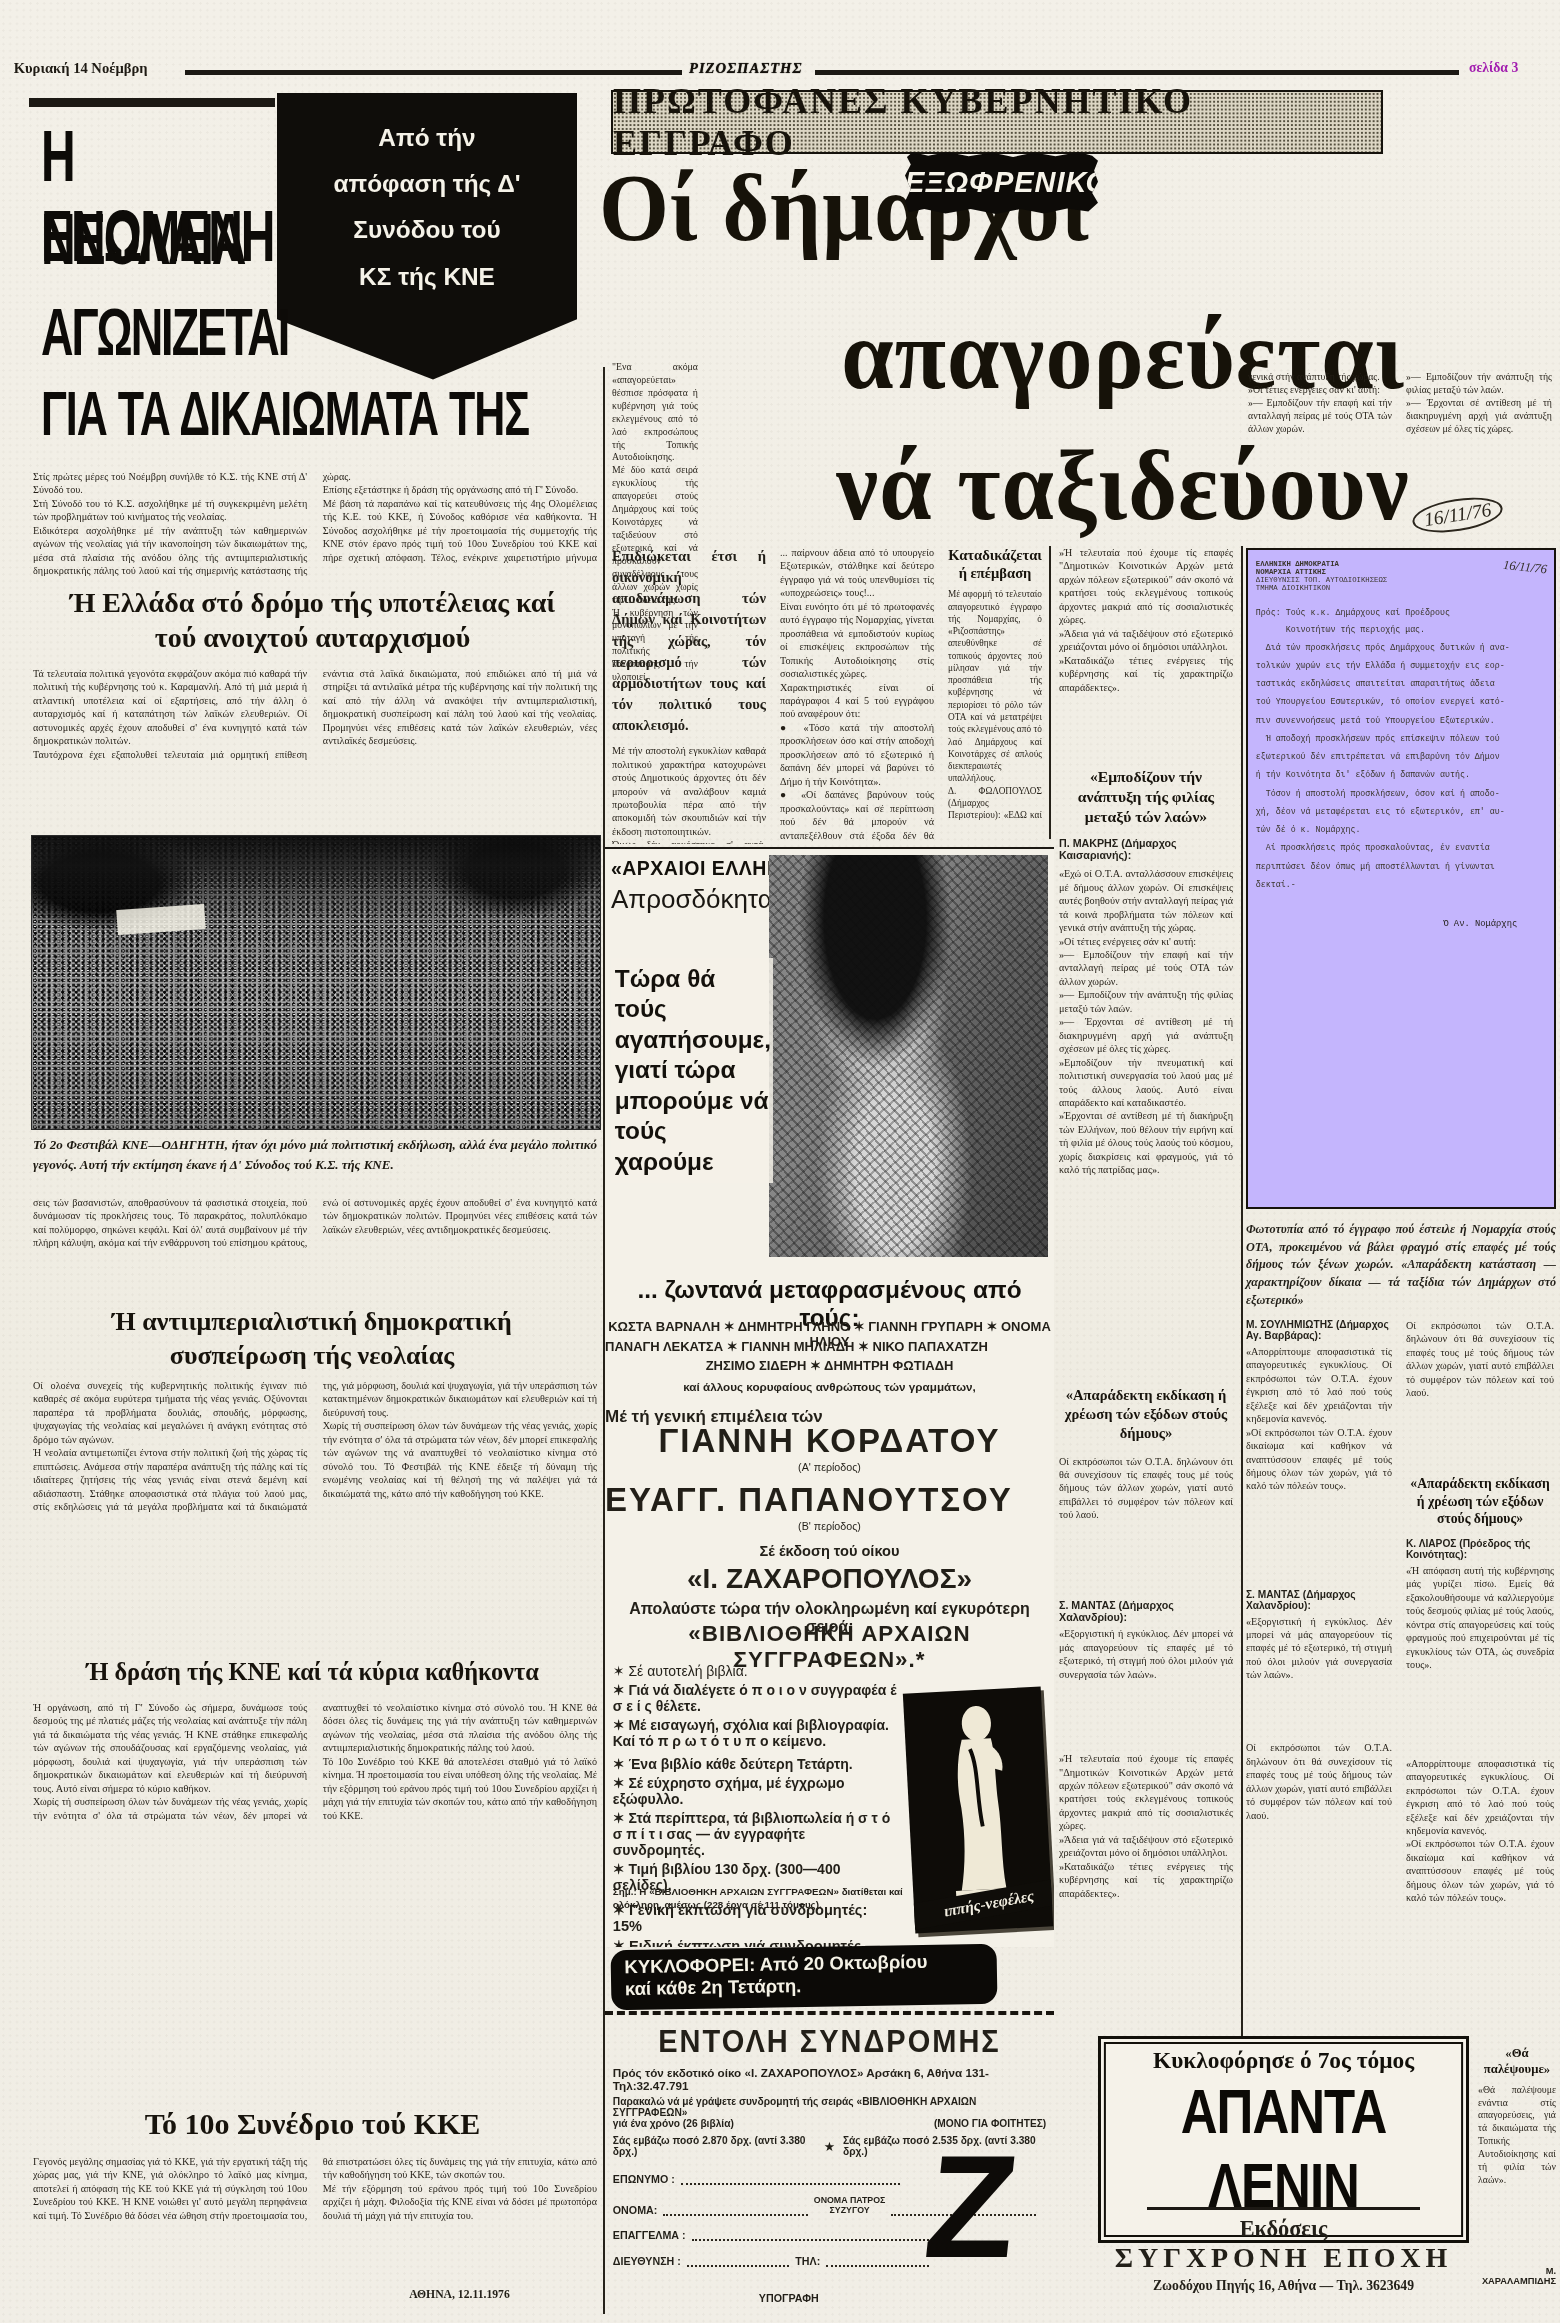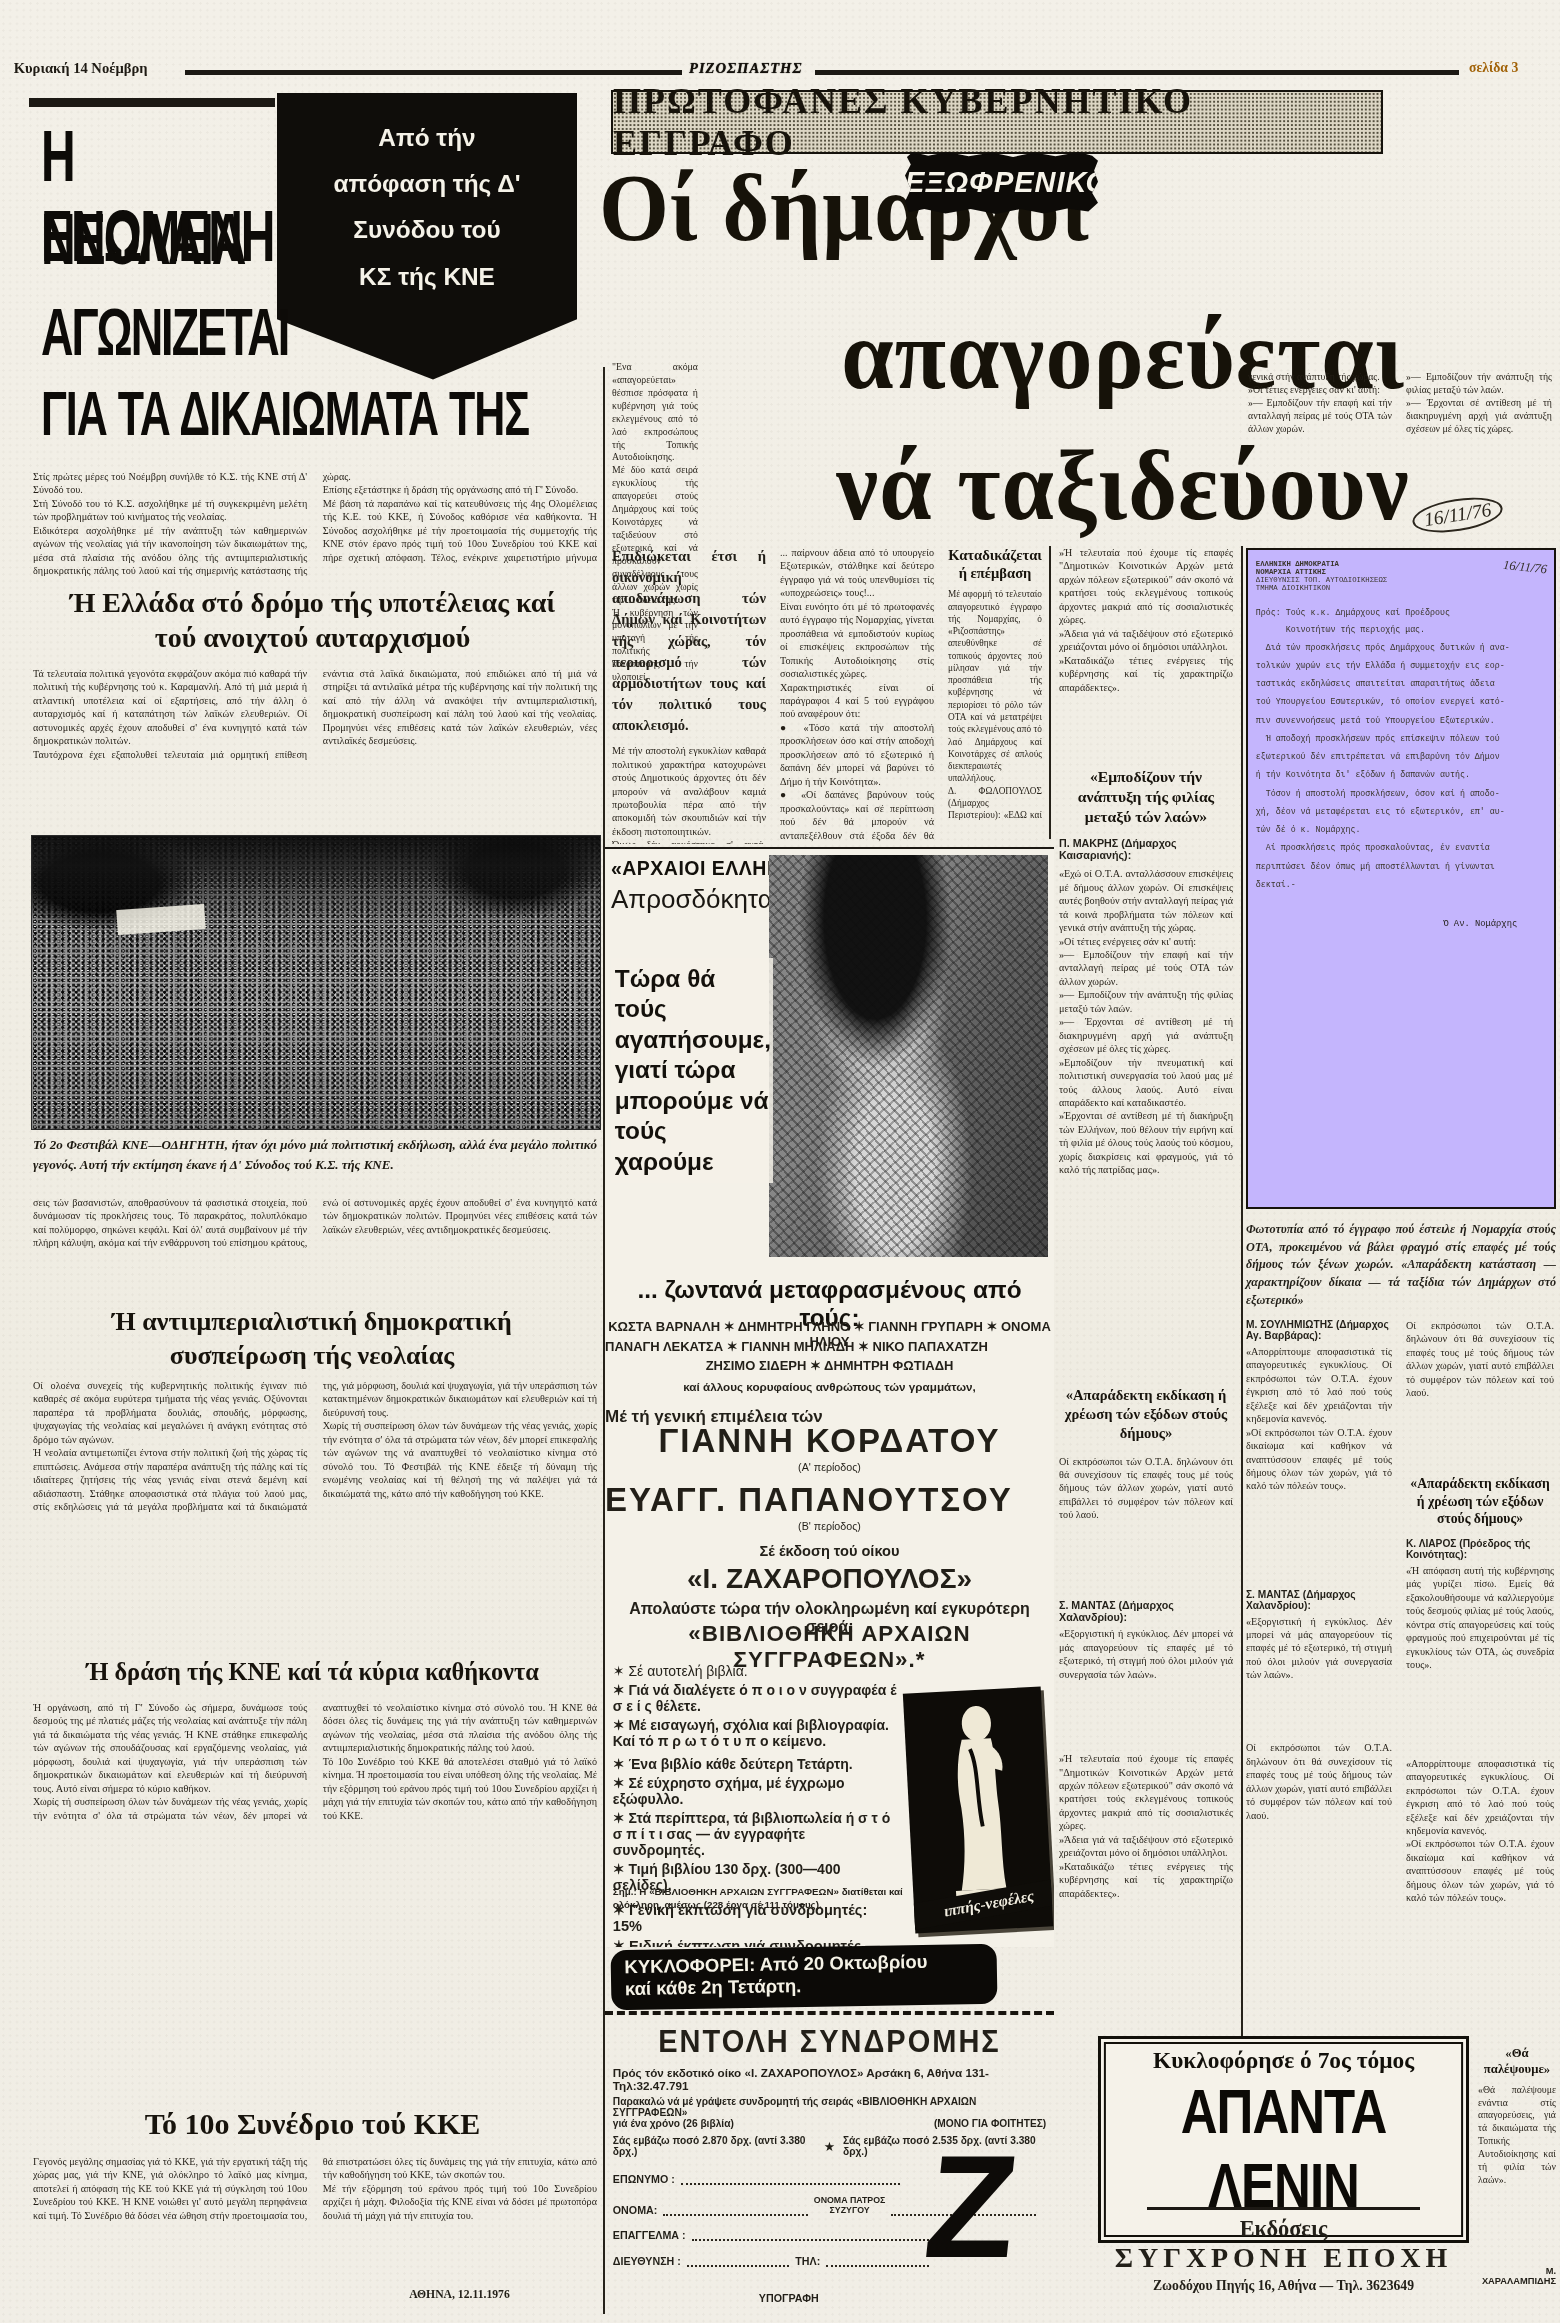--- a/index.html
+++ b/index.html
@@ -49,21 +49,21 @@
   .ribbon{background:#0f0d09;color:#f3efe2;font-style:italic;transform:rotate(-7deg)}
 </style>
 </head>
 <body>
 <div id="paper"></div>
 
 <div class="abs serif" style="left:13.7px;top:60px;font-size:14.6px;font-weight:bold;color:#1f1b14">Κυριακή 14 Νοέμβρη</div>
 <div class="abs rule" style="left:185px;top:70px;width:497px;height:4.9px"></div>
 <div class="abs serif" style="left:689px;top:60px;font-size:14.6px;font-weight:bold;font-style:italic;letter-spacing:1px;color:#14110c;text-shadow:0 0 1px #14110c">ΡΙΖΟΣΠΑΣΤΗΣ</div>
 <div class="abs rule" style="left:815px;top:70px;width:644px;height:4.9px"></div>
-<div class="abs serif" style="left:1469px;top:60px;font-size:13.7px;font-weight:bold;color:#a16207">σελίδα 3</div>
+<div class="abs serif" style="left:1469px;top:60px;font-size:13.7px;font-weight:bold;color:#a21caf">σελίδα 3</div>
 
 <div class="abs rule" style="left:29px;top:98px;width:246px;height:8.8px"></div>
 
 <div class="abs boxkicker sans" style="left:277px;top:93px;width:300px;height:265px;padding-top:21.5px">
   <div style="font-size:24.4px;font-weight:bold;line-height:1.9">Από τήν</div>
   <div style="font-size:24.4px;font-weight:bold;line-height:1.9">απόφαση τής Δ'</div>
   <div style="font-size:24.4px;font-weight:bold;line-height:1.9">Συνόδου τού</div>
   <div style="font-size:24.4px;font-weight:bold;line-height:1.9">ΚΣ τής ΚΝΕ</div>
 </div>
 

